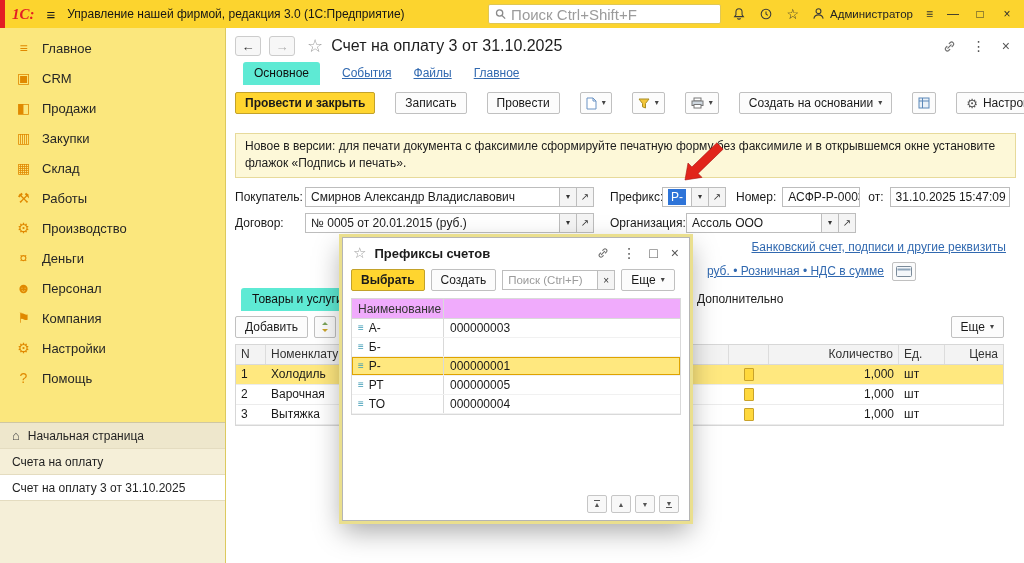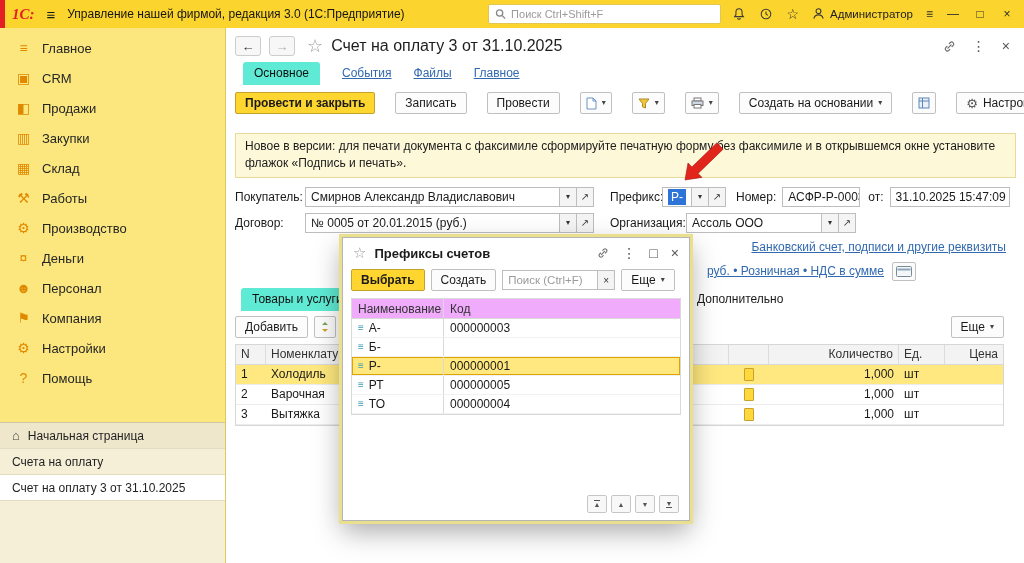--- a/index.html
+++ b/index.html
@@ -7,21 +7,21 @@
   body { font-family:"Liberation Sans","DejaVu Sans",sans-serif; font-size:12px; color:#1a1a1a; background:#fff; }
   .screen { position:relative; width:1024px; height:563px; background:#fff; overflow:hidden; }
 
   
   .topbar { position:absolute; left:0; top:0; right:0; height:28px; background:#fcd42e; display:flex; align-items:center; z-index:30; }
   .red-stripe { width:5px; height:28px; background:#e31e24; flex:0 0 auto; }
   .logo { color:#e31e24; font-weight:bold; font-style:italic; font-family:"Liberation Serif","DejaVu Serif",serif; font-size:15px; margin-left:7px; }
   .tb-burger { font-size:15px; margin-left:12px; cursor:pointer; }
   .app-title { margin-left:12px; font-size:12px; color:#151515; white-space:nowrap; }
   .top-search { position:absolute; left:488px; top:4px; width:233px; height:20px; background:#fff; border:1px solid #e0c754; border-radius:2px; display:flex; align-items:center; padding:0 6px; gap:5px; }
-  .top-search input { border:none; outline:none; width:100%; font-size:11px; color:#333; background:transparent; font-family:inherit; }
+  .top-search input { border:none; outline:none; width:100%; font-size:15px; color:#333; background:transparent; font-family:inherit; }
   .top-search input::placeholder { color:#9b9b9b; }
   .top-icons { position:absolute; right:10px; top:0; height:28px; display:flex; align-items:center; gap:13px; }
   .tb-ic { cursor:pointer; display:flex; align-items:center; color:#2e2e2e; }
   .tb-star { font-size:14px; }
   .tb-user { display:flex; align-items:center; gap:5px; cursor:pointer; font-size:11.5px; color:#222; }
   .win { font-size:12px; width:14px; justify-content:center; }
 
   
   .sidebar { position:absolute; left:0; top:28px; width:226px; bottom:0; background:#fbe77d; border-right:1px solid #dcc95e; z-index:20; }
   .menu { padding-top:5px; }
@@ -443,23 +443,20 @@
       <button class="btn">
           <span>Еще</span>
           <span class="caret">▾</span>
         </button>
     </div>
     <div class="m-grid">
       <div class="mg-head">
         <span class="mg-name">
             <span>Наименование</span>
           </span>
-        <span class="mg-code">
-            <span>Код</span>
-          </span>
       </div>
       <div class="mg-row">
         <span class="mg-name">
             <span class="rowmark">≡</span>
             <span>А-</span>
           </span>
         <span class="mg-code">000000003</span>
       </div>
       <div class="mg-row">
         <span class="mg-name">

